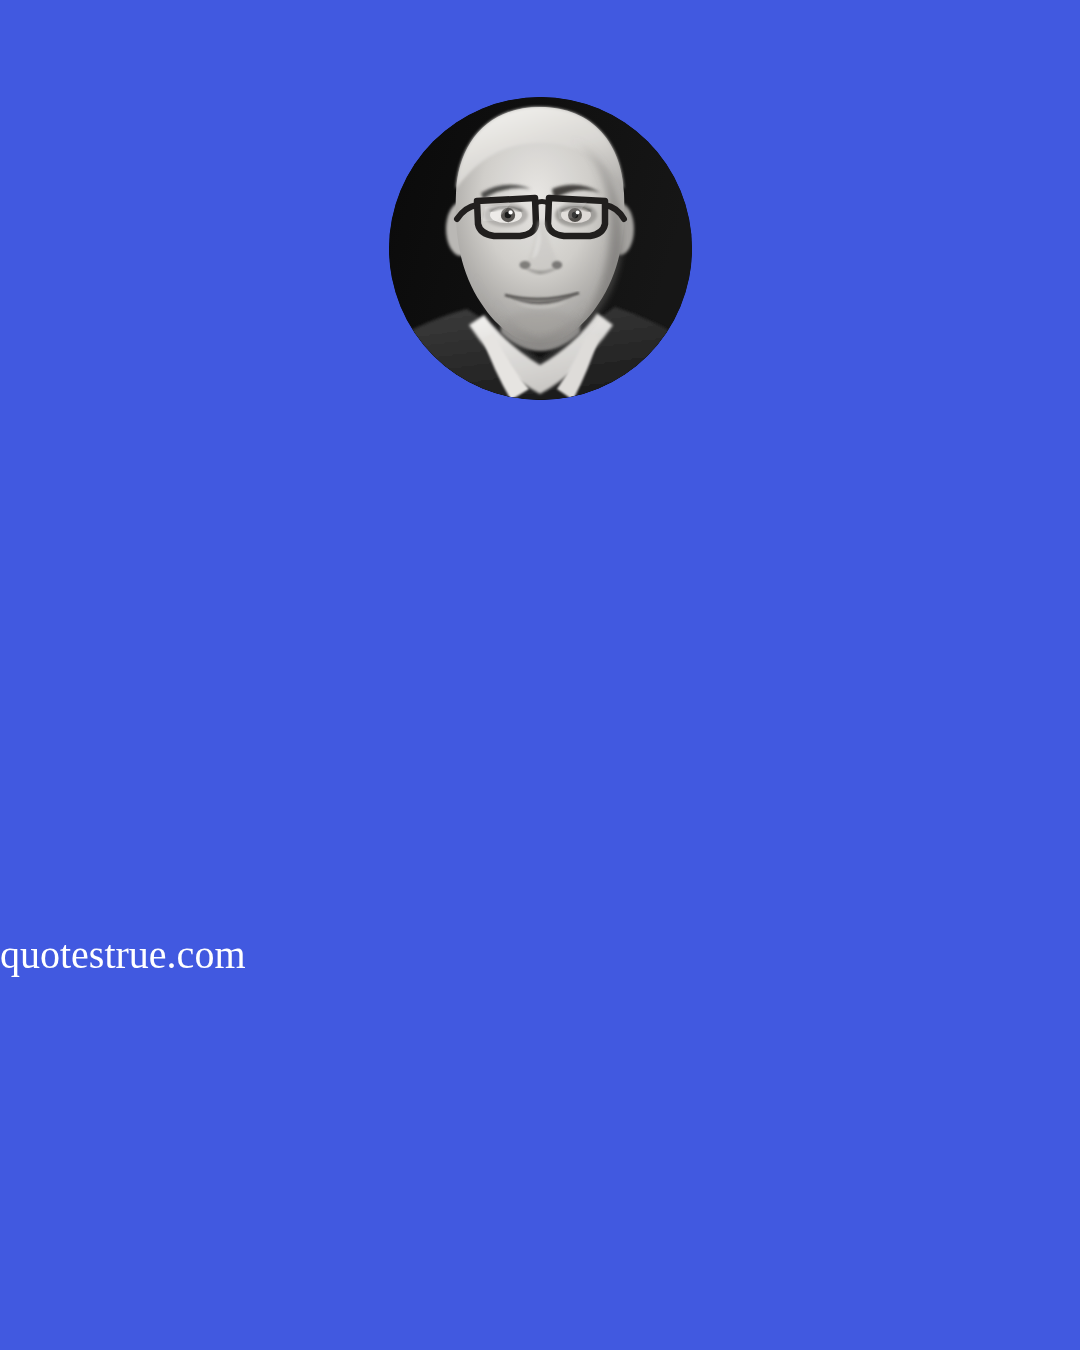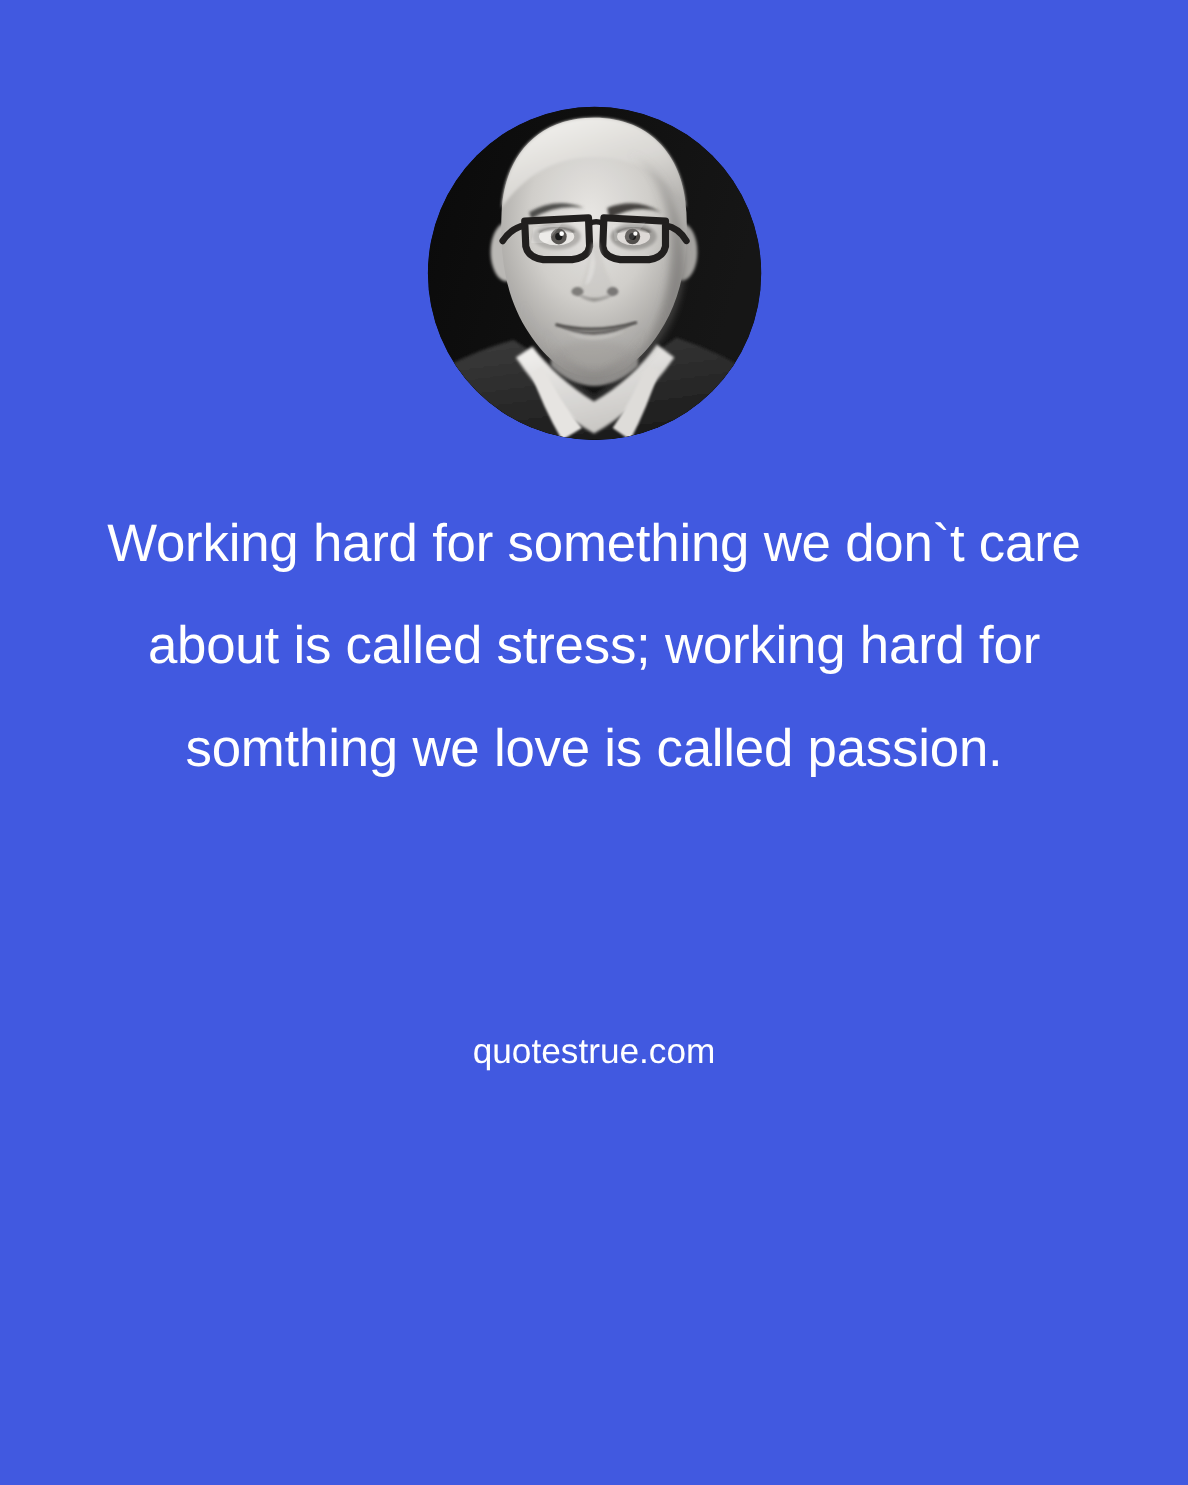--- a/index.html
+++ b/index.html
@@ -64,25 +64,24 @@
     font-family: "Liberation Sans", sans-serif;
     font-weight: 700;
     font-size: 40px;
     line-height: 52px;
   }
   #source-line {
     position: absolute;
     left: 0;
     top: 928px;
     width: 1080px;
-    text-align: center;
     color: #FFFFFF;
-    font-family: Liberation Sans, sans-serif;
+    font-family: Liberation Serif, serif;
     font-weight: 400;
-    font-size: 32px;
+    font-size: 40px;
     line-height: 54px;
   }
 </style>
 </head>
 <body>
 
 <div id="quote-card">
 
   <div id="avatar">
     <svg viewBox="0 0 303 303" xmlns="http://www.w3.org/2000/svg">
@@ -213,18 +212,17 @@
         <ellipse cx="151" cy="228" rx="36" ry="16" fill="#9b9996" opacity="0.45" filter="url(#softenMore)"></ellipse>
 
         <path d="M 86 170 Q 92 216 122 240 Q 151 254 180 240 Q 212 216 217 170 Q 212 214 180 234 Q 151 248 122 234 Q 92 214 86 170 Z" fill="#8e8c89" opacity="0.50" filter="url(#softenMore)"></path>
         <path d="M 104 196 Q 118 238 151 248 Q 185 238 199 196 Q 186 234 151 243 Q 117 234 104 196 Z" fill="#7e7c79" opacity="0.40" filter="url(#softenMore)"></path>
 
         <rect x="0" y="0" width="303" height="303" fill="#ffffff" opacity="0.025"></rect>
       </g>
     </svg>
   </div>
 
-  <div id="quote-text">Working hard for something we don`t care about is called stress; working hard for somthing we love is called passion.</div>
 
 
   <div id="source-line">quotestrue.com</div>
 
 </div>
 
 </body></html>

